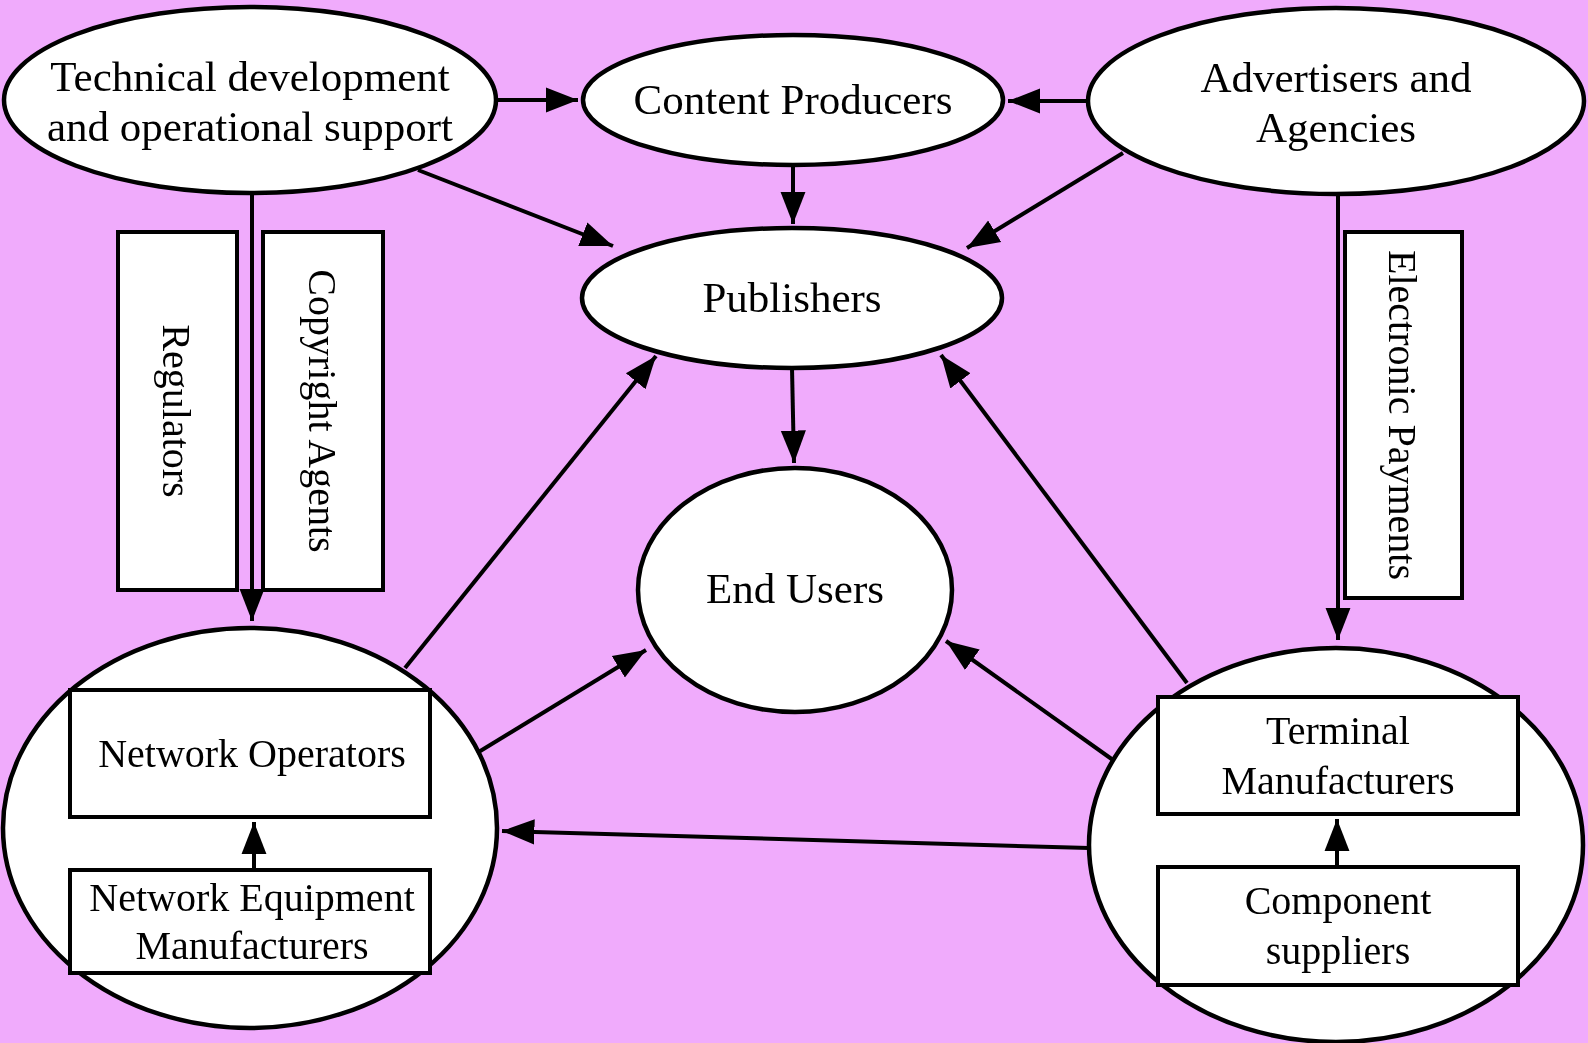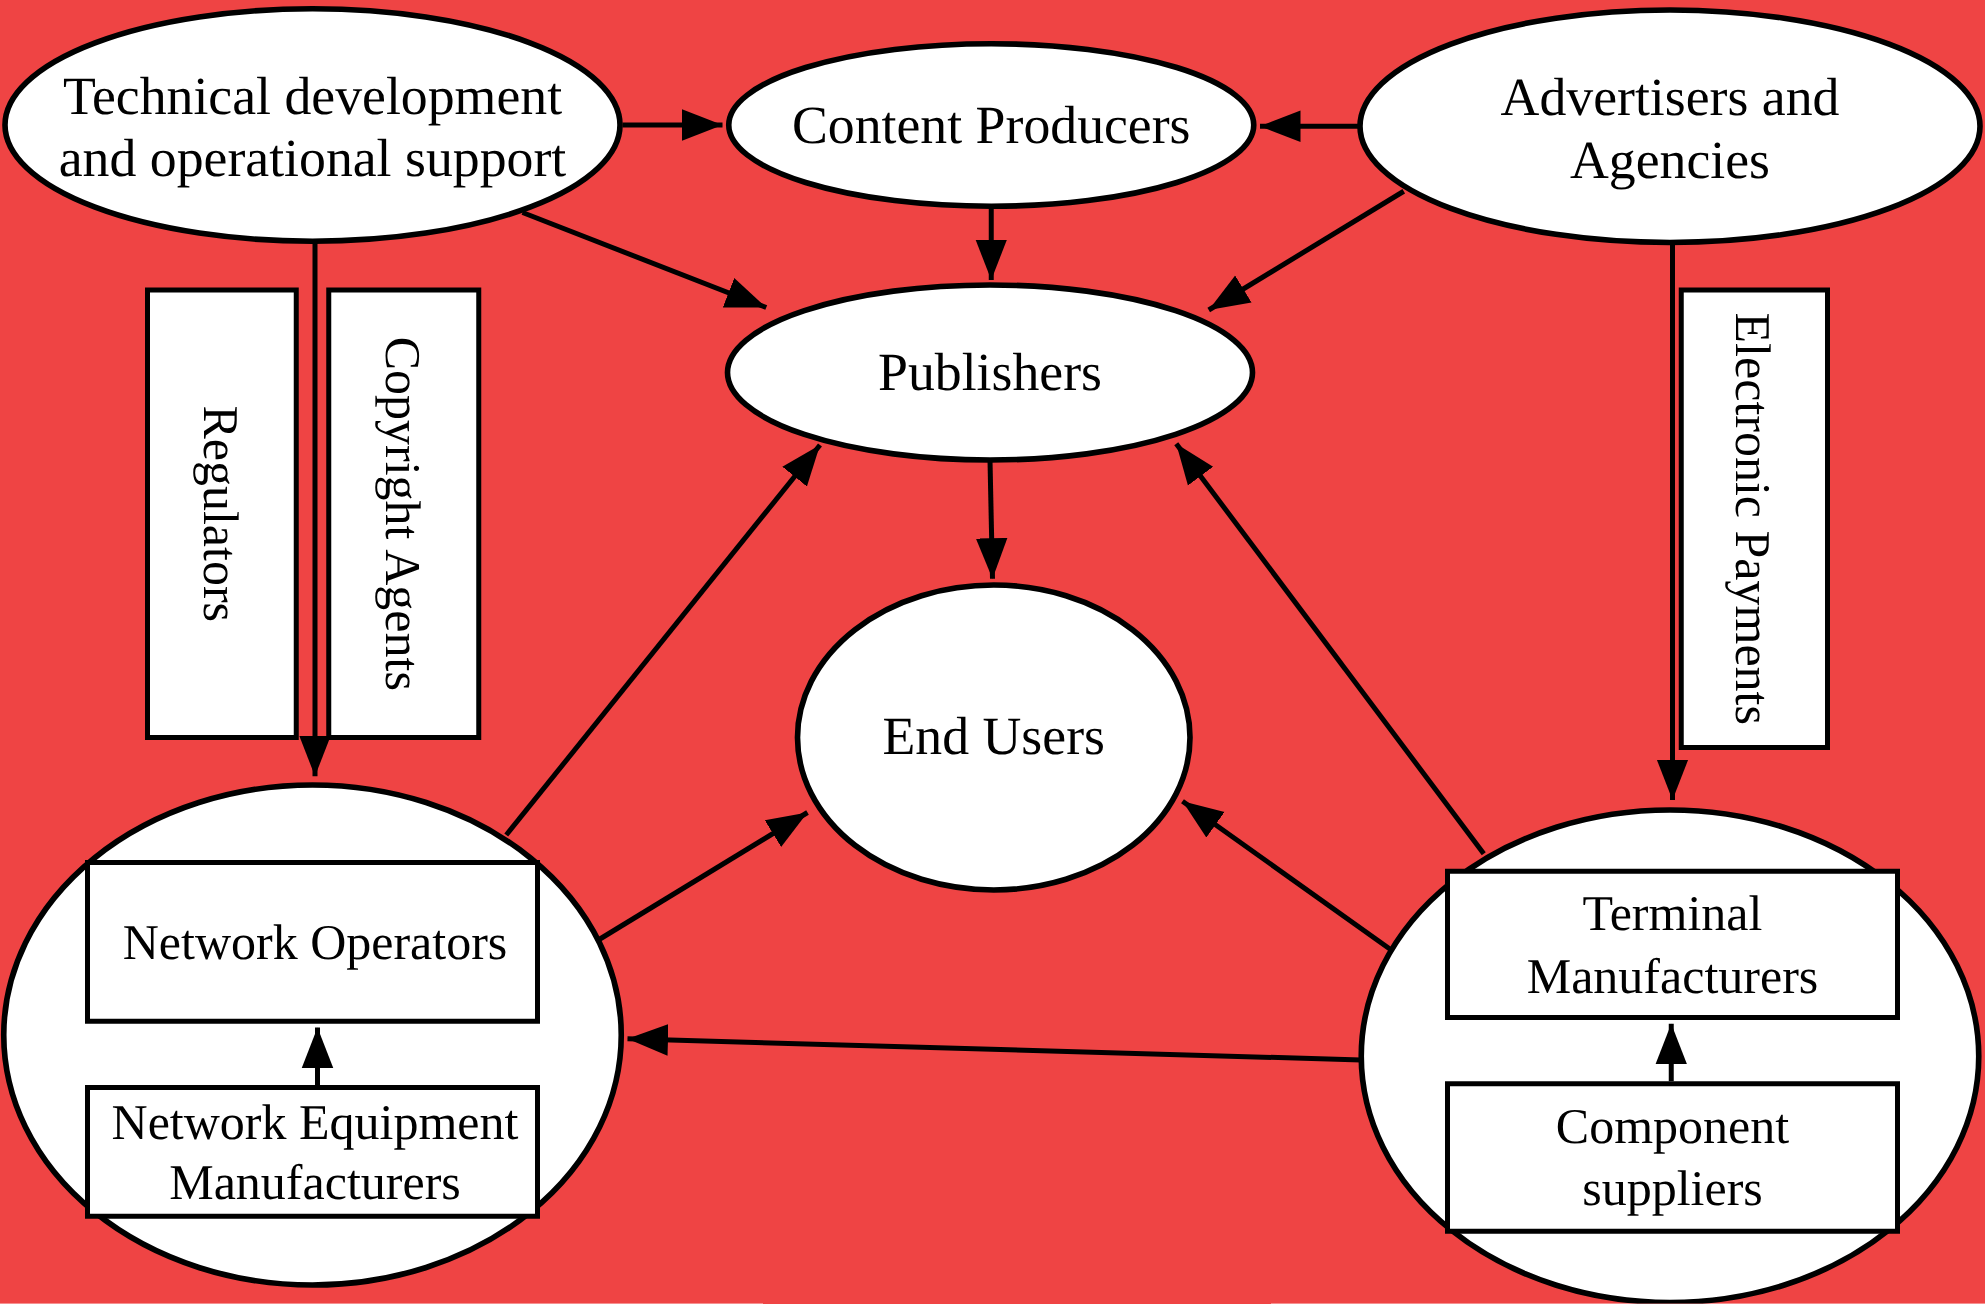--- a/index.html
+++ b/index.html
@@ -7,21 +7,21 @@
     padding: 0;
     background: #ffffff;
     width: 1588px;
     height: 1043px;
     overflow: hidden;
   }
   #diagram-root {
     position: relative;
     width: 1588px;
     height: 1043px;
-    background: #ef4444;
+    background: #f0abfc;
   }
   svg {
     display: block;
     width: 1588px;
     height: 1043px;
   }
   .shape {
     fill: #ffffff;
     stroke: #000000;
   }

